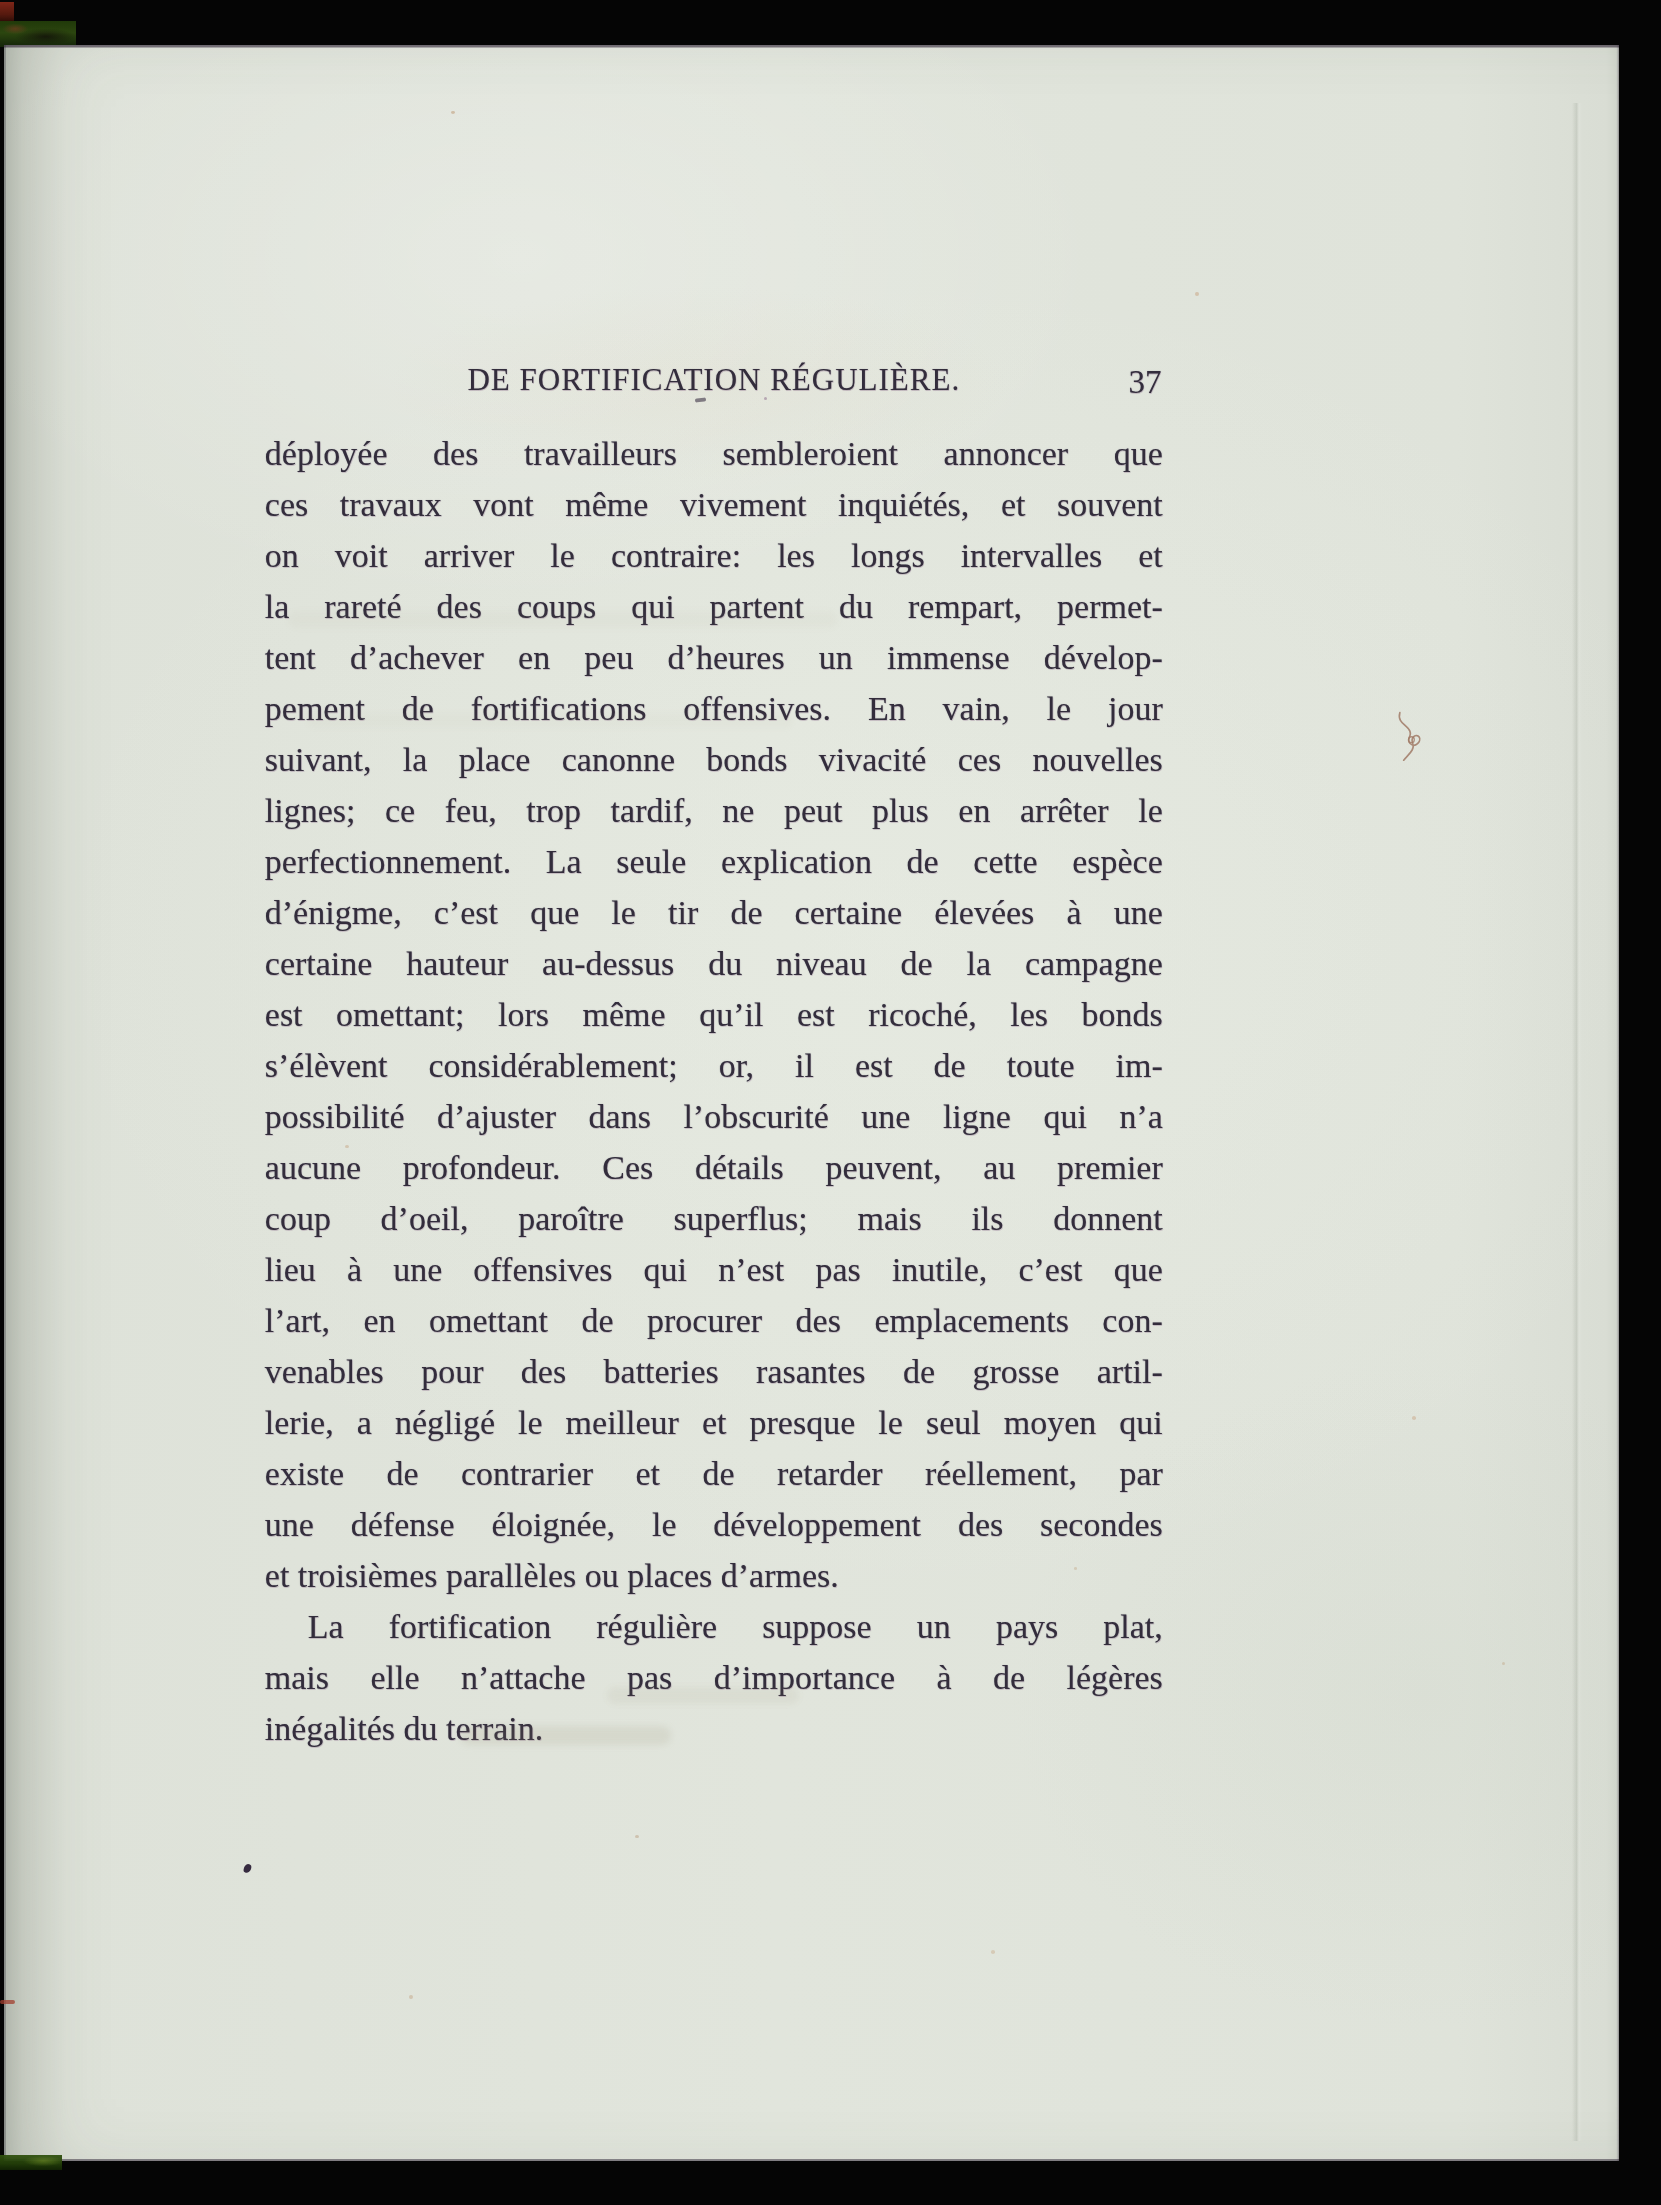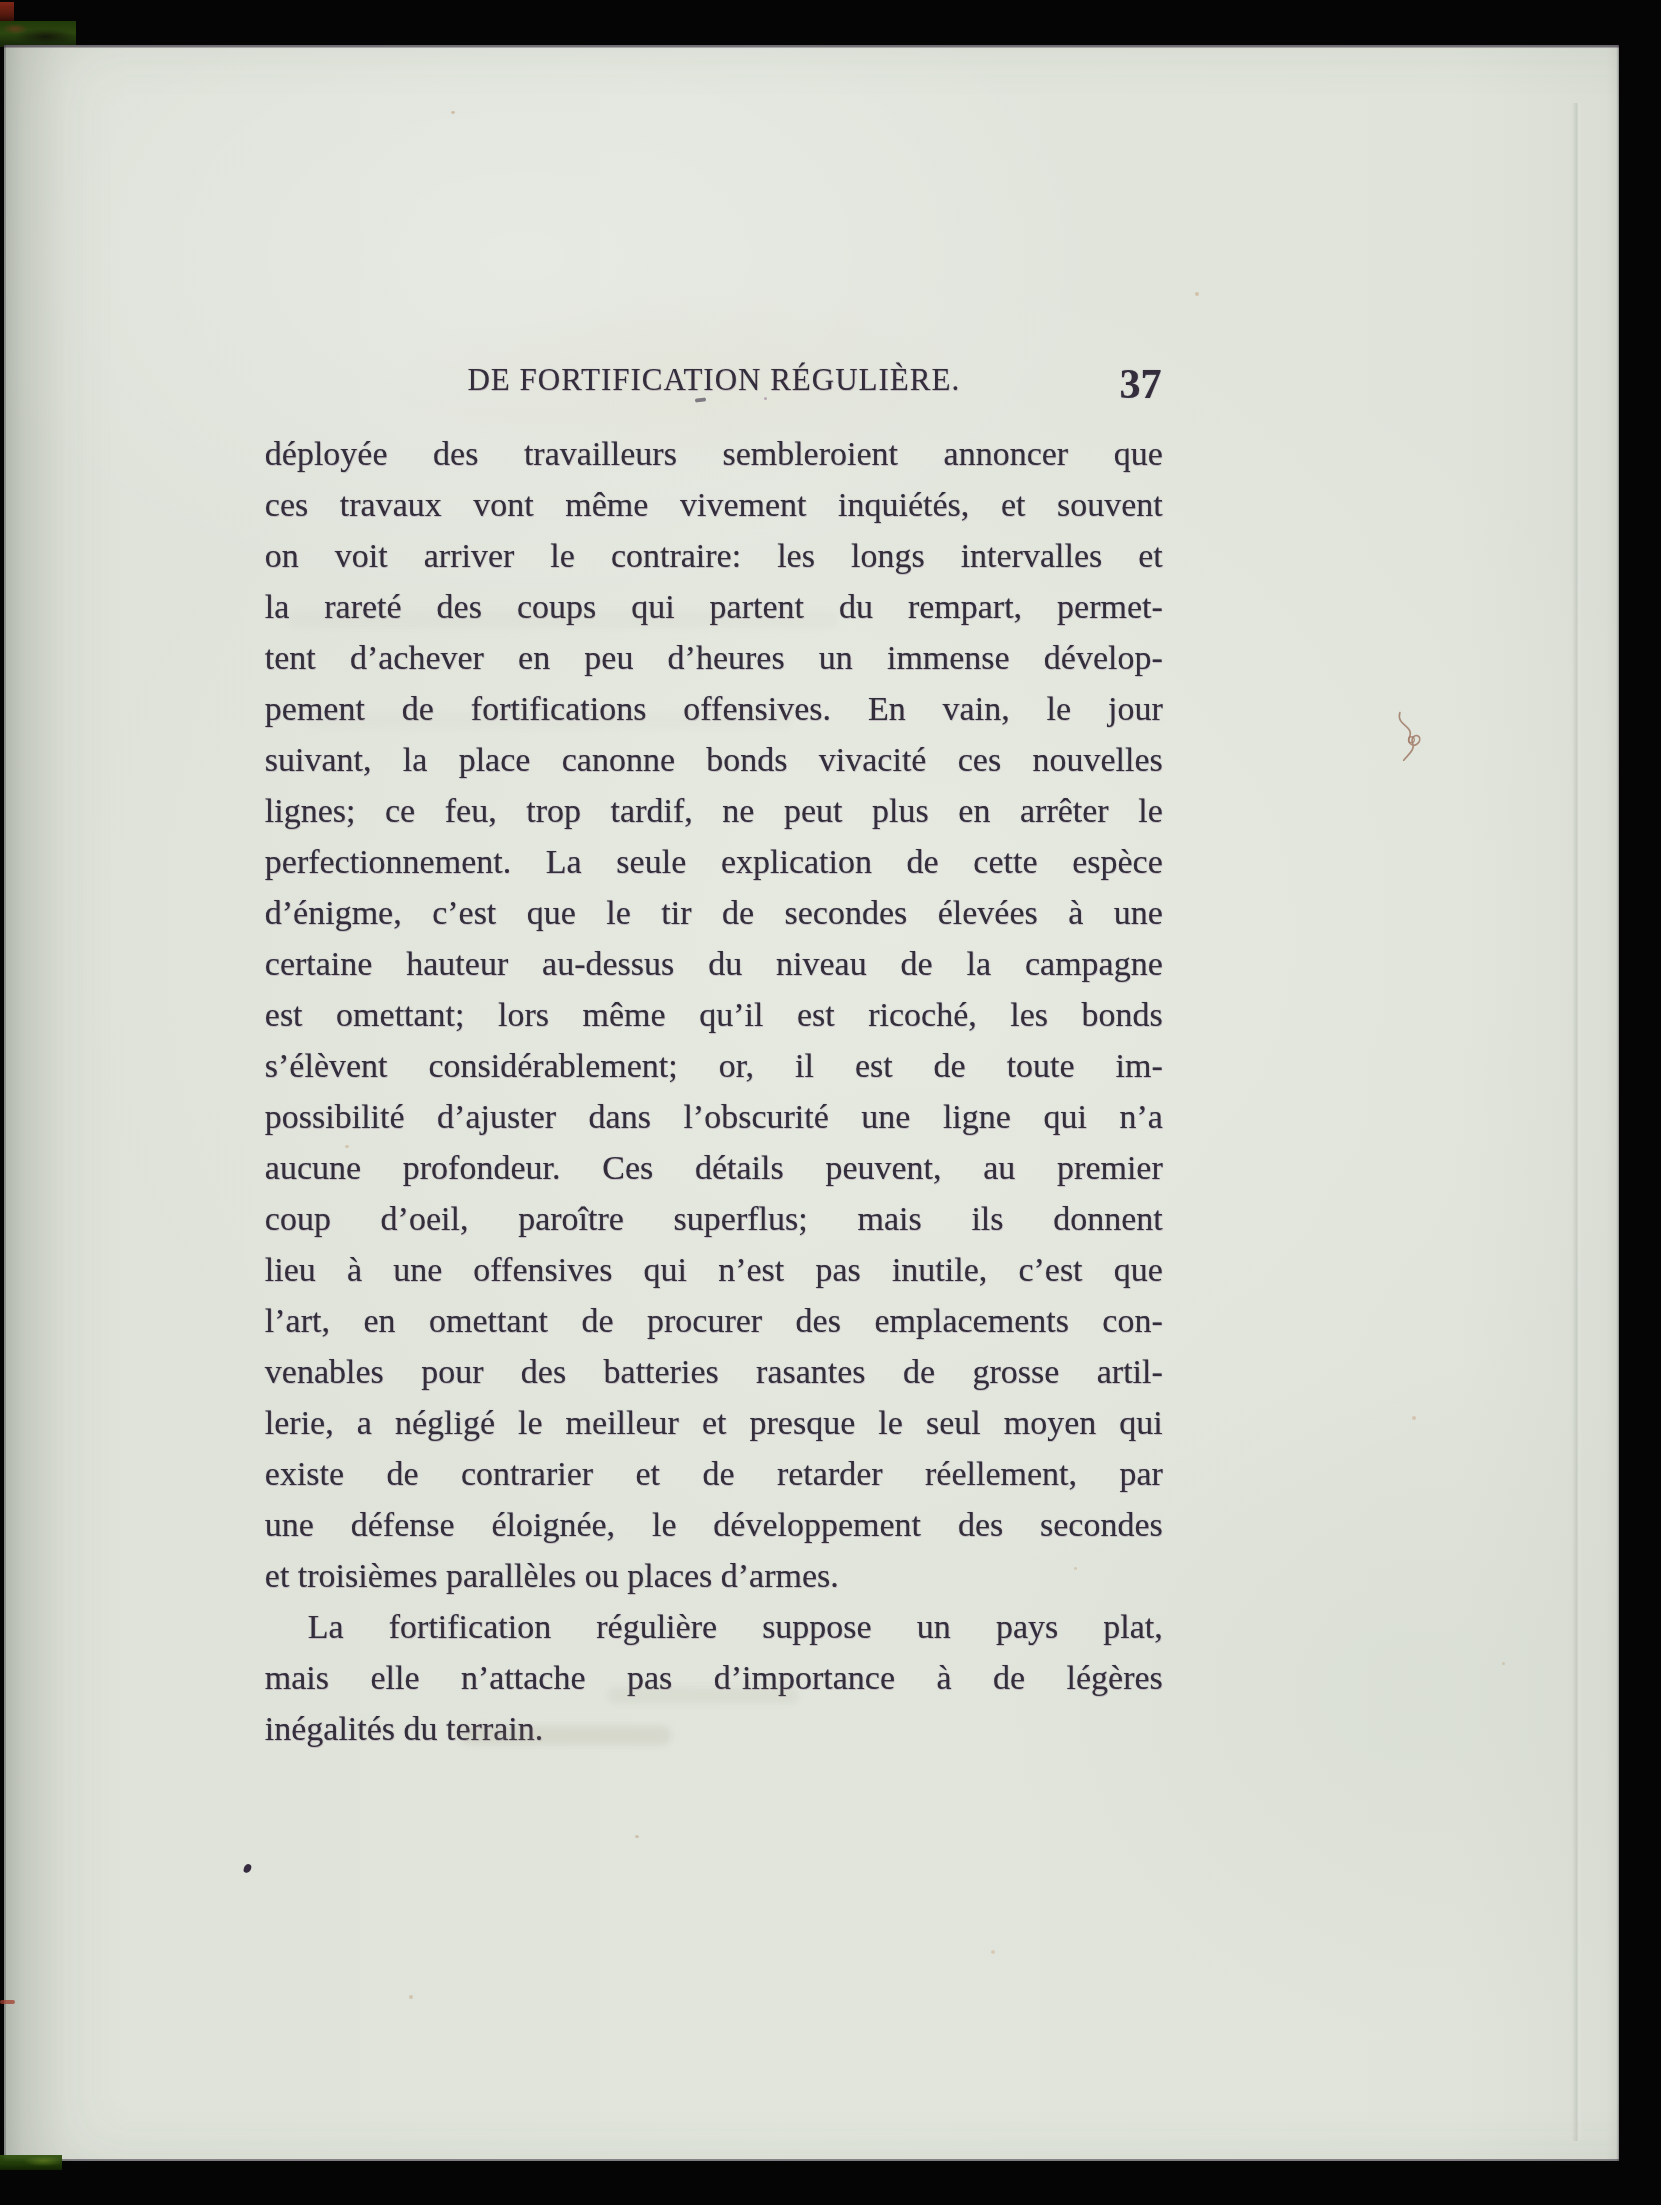--- a/index.html
+++ b/index.html
@@ -78,23 +78,22 @@
   }
   .running-title{
     font-size:31px;
     letter-spacing:1px;
     white-space:nowrap;
     text-shadow:0.5px 0.5px 0 rgba(110,60,110,0.22), 0 0 1.3px rgba(60,50,80,0.30);
   }
   .page-number{
     position:absolute;right:1.3px;top:50%;
     transform:translateY(-42%);
-    font-size:42px;
+    font-size:33px;
     text-shadow:0.5px 0.5px 0 rgba(110,60,110,0.22), 0 0 1.3px rgba(60,50,80,0.30);
-    font-weight:bold;
   }
   .lines{margin-top:18px;}
   .line{
     font-size:34px;
     line-height:51px;height:51px;
     text-align:justify;
     text-align-last:justify;
     white-space:normal;
     text-shadow:0.6px 0.6px 0 rgba(112,62,112,0.20), -0.3px 0 0 rgba(36,72,58,0.12), 0 0 1.3px rgba(58,48,78,0.28);
   }
@@ -151,21 +150,21 @@
       <main class="lines">
           <div class="line">déployée des travailleurs sembleroient annoncer que</div>
           <div class="line">ces travaux vont même vivement inquiétés, et souvent</div>
           <div class="line">on voit arriver le contraire: les longs intervalles et</div>
           <div class="line">la rareté des coups qui partent du rempart, permet-</div>
           <div class="line">tent d’achever en peu d’heures un immense dévelop-</div>
           <div class="line">pement de fortifications offensives. En vain, le jour</div>
           <div class="line">suivant, la place canonne bonds vivacité ces nouvelles</div>
           <div class="line">lignes; ce feu, trop tardif, ne peut plus en arrêter le</div>
           <div class="line">perfectionnement. La seule explication de cette espèce</div>
-          <div class="line">d’énigme, c’est que le tir de secondes élevées à une</div>
+          <div class="line">d’énigme, c’est que le tir de certaine élevées à une</div>
           <div class="line">certaine hauteur au-dessus du niveau de la campagne</div>
           <div class="line">est omettant; lors même qu’il est ricoché, les bonds</div>
           <div class="line">s’élèvent considérablement; or, il est de toute im-</div>
           <div class="line">possibilité d’ajuster dans l’obscurité une ligne qui n’a</div>
           <div class="line">aucune profondeur. Ces détails peuvent, au premier</div>
           <div class="line">coup d’oeil, paroître superflus; mais ils donnent</div>
           <div class="line">lieu à une offensives qui n’est pas inutile, c’est que</div>
           <div class="line">l’art, en omettant de procurer des emplacements con-</div>
           <div class="line">venables pour des batteries rasantes de grosse artil-</div>
           <div class="line">lerie, a négligé le meilleur et presque le seul moyen qui</div>

